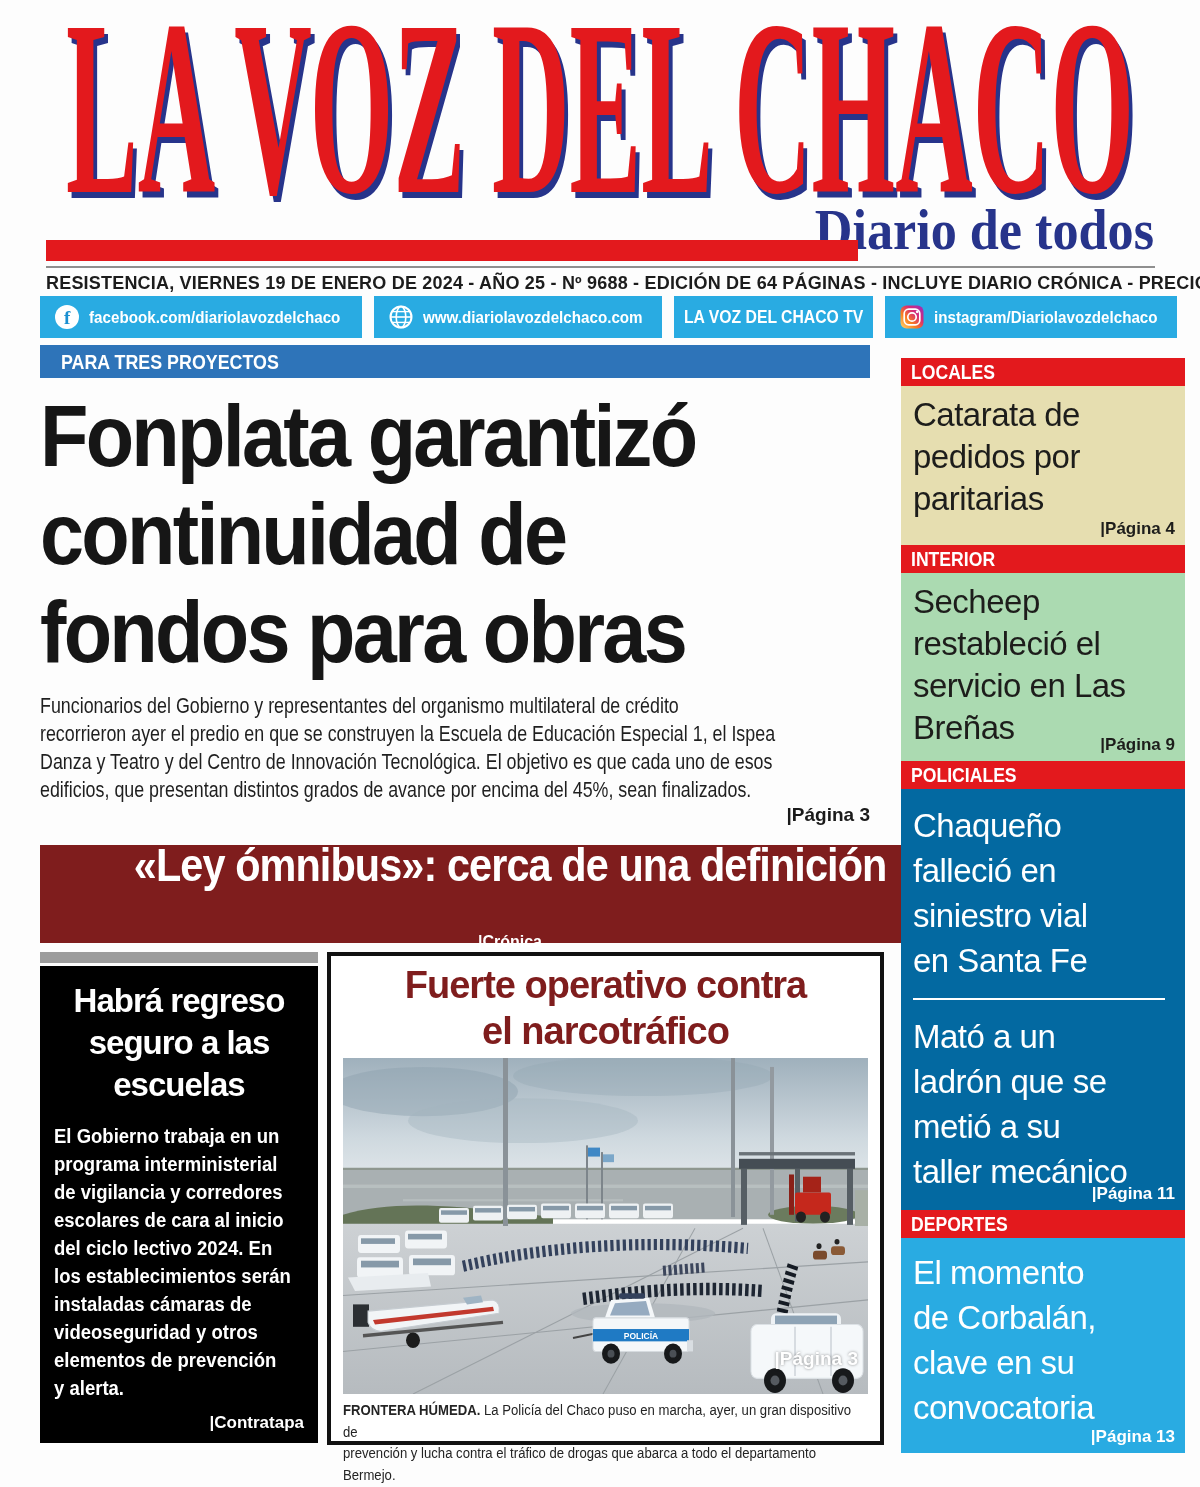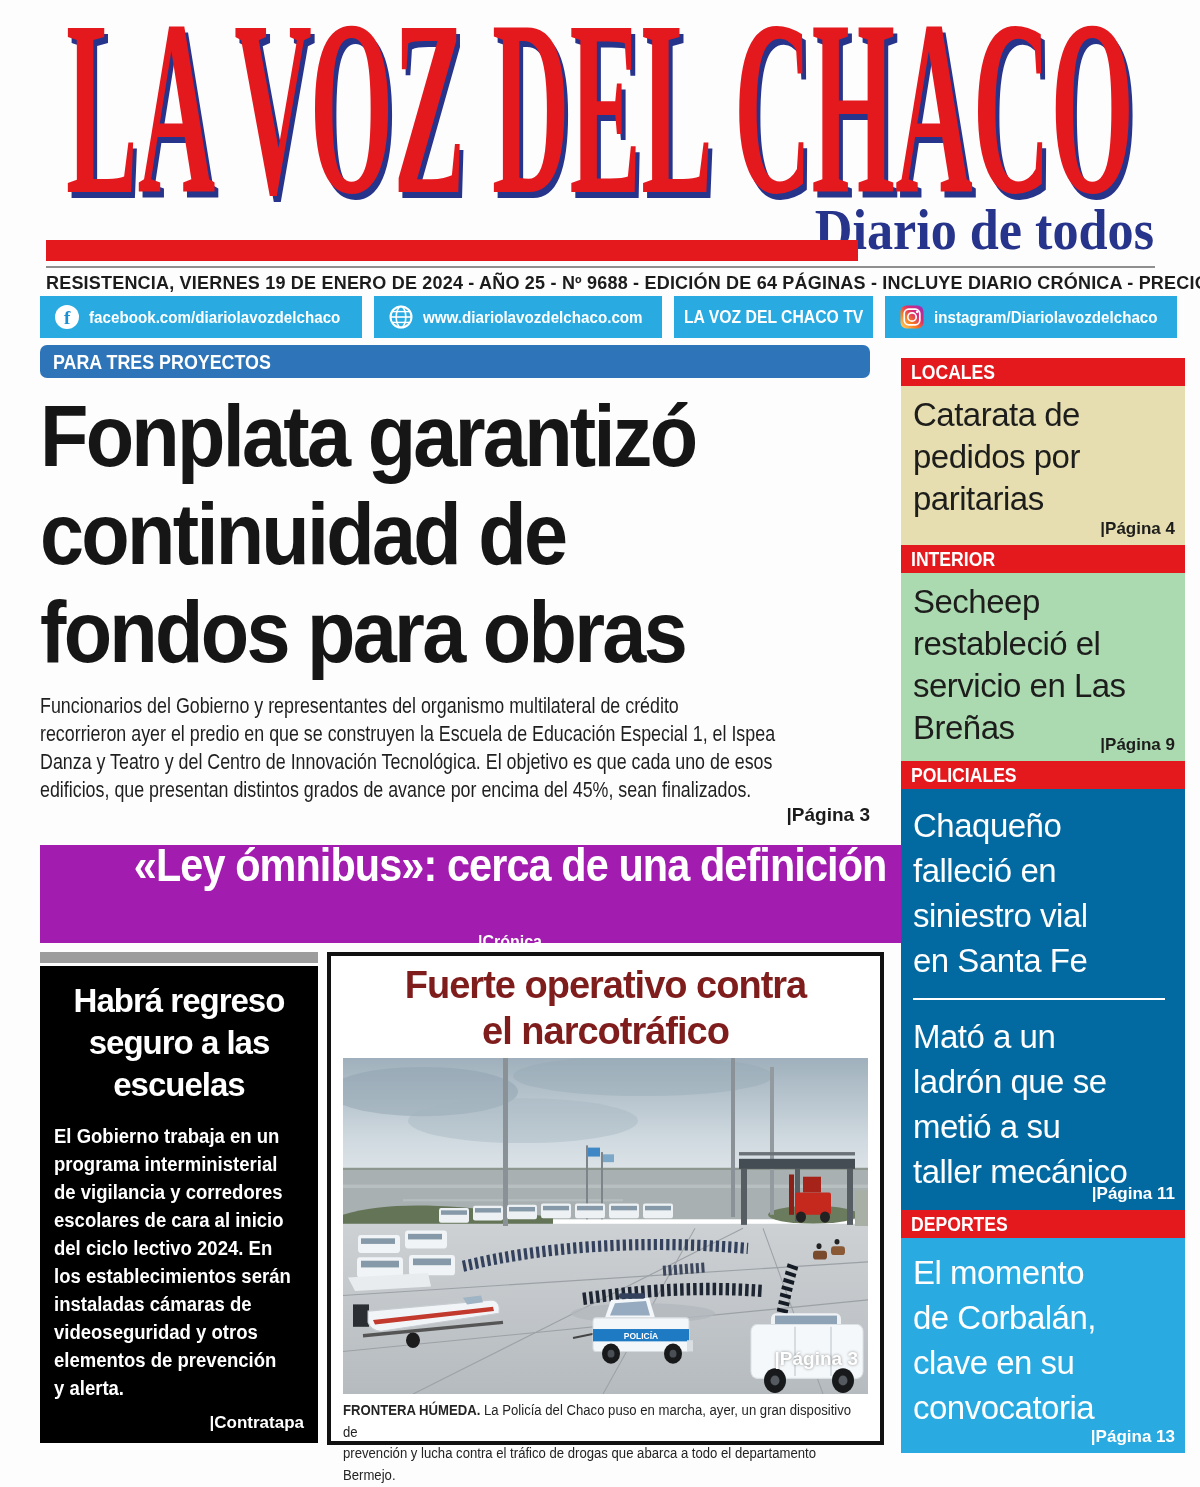--- a/index.html
+++ b/index.html
@@ -26,30 +26,30 @@
   .social-seg{background:#29abe2;color:#fff;display:flex;align-items:center;gap:9px;
               padding:0 0 0 14px;font-weight:bold;font-size:16.5px;flex:1 1 auto;}
   .social-seg .stext{white-space:nowrap;transform:scaleX(.92);transform-origin:left center;display:inline-block;}
   .social-seg.tv{justify-content:center;padding:0;}
   .social-seg.tv .stext{transform:scaleX(.9);transform-origin:center center;font-size:17.5px;}
   .sicon{width:26px;height:26px;flex:none;}
 
   
   .main-col{position:absolute;left:40px;top:345px;width:830px;height:600px;}
   .kicker{position:absolute;left:0;top:0;width:830px;height:33px;background:#2e74b9;color:#fff;
-          display:flex;align-items:center;padding:4px;box-sizing:border-box;border-radius:7px;}
+          display:flex;align-items:center;padding:12px;box-sizing:border-box;}
   .kicker span{font-weight:bold;font-size:21px;margin-left:9px;white-space:nowrap;
                transform:scaleX(.85);transform-origin:left center;display:inline-block;}
   .headline{position:absolute;left:0;top:42px;width:930px;font-weight:bold;font-size:88px;
             line-height:98px;letter-spacing:-3px;color:#161616;white-space:pre-line;
             transform:scaleX(.9);transform-origin:left top;}
   .lede{position:absolute;left:0;top:347px;width:1000px;font-size:21.5px;line-height:28px;
         color:#1f1f1f;white-space:pre-line;transform:scaleX(.83);transform-origin:left top;}
   .lede-ref{position:absolute;right:0;top:459px;font-weight:bold;font-size:19px;color:#1a1a1a;}
-  .banner{position:absolute;left:0;top:500px;width:940px;height:98px;background:#a21caf;color:#fff;
+  .banner{position:absolute;left:0;top:500px;width:940px;height:98px;background:#7f1d1d;color:#fff;
           display:flex;flex-direction:column;align-items:center;justify-content:center;gap:36px;}
   .banner-headline{font-weight:bold;font-size:46px;letter-spacing:-1px;white-space:nowrap;flex:none;
                    transform:scaleX(.9);transform-origin:center center;}
   .banner-src{font-weight:bold;font-size:16px;margin-top:5px;}
 
   
   .left-story{position:absolute;left:40px;top:952px;width:278px;height:491px;}
   .gray-strip{position:absolute;left:0;top:0;width:278px;height:11px;background:#9c9c9c;}
   .green-box{position:absolute;left:0;top:14px;width:278px;height:477px;background:#2aa35c;color:#fff;
              box-sizing:border-box;padding:14px 14px 10px;}

